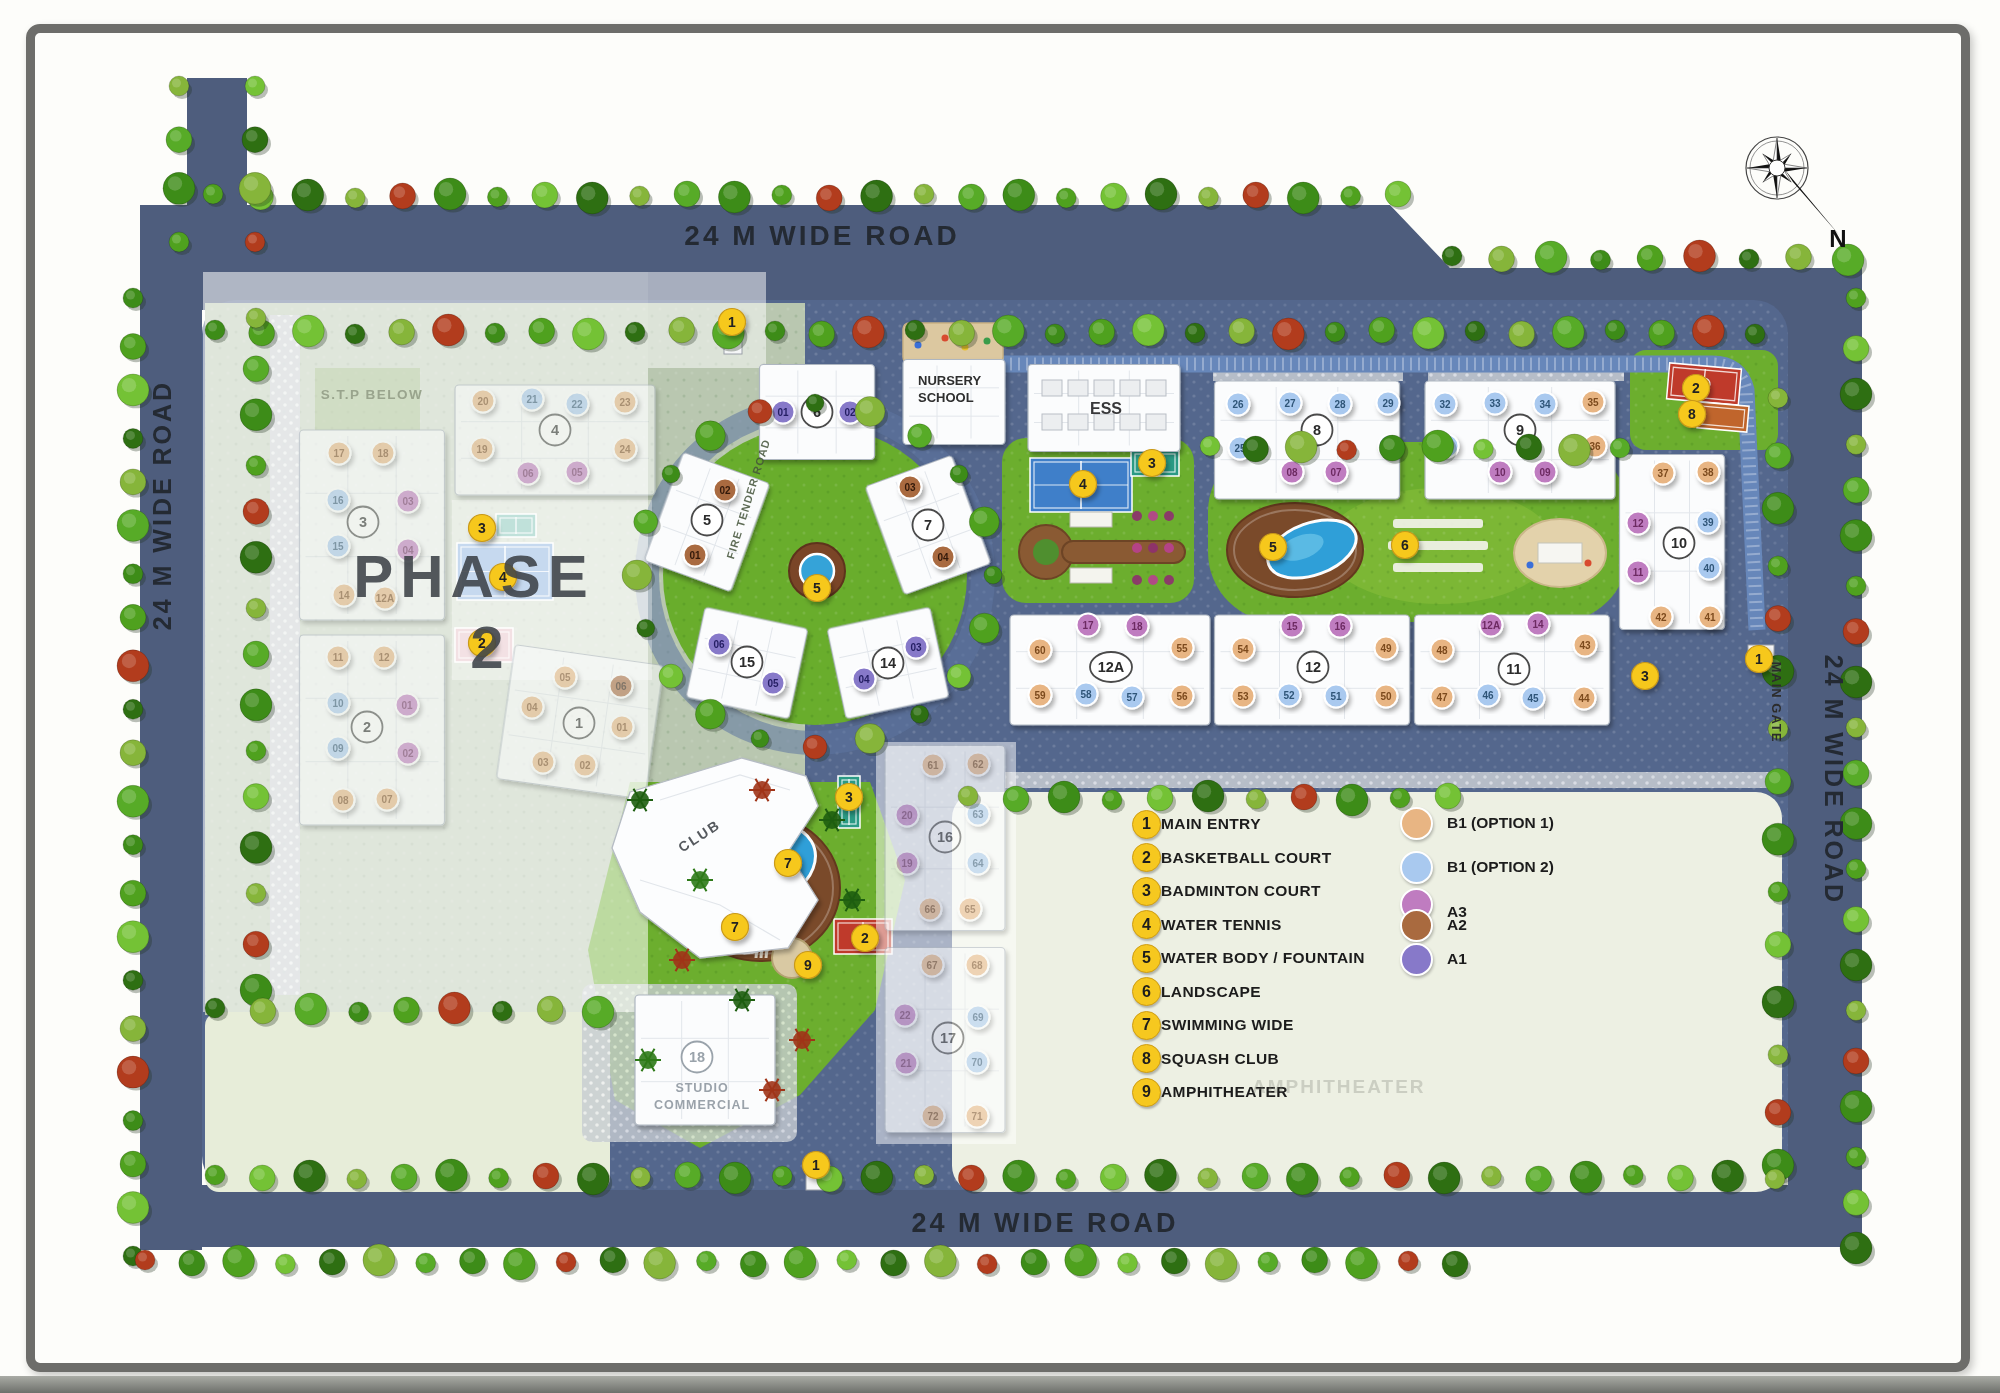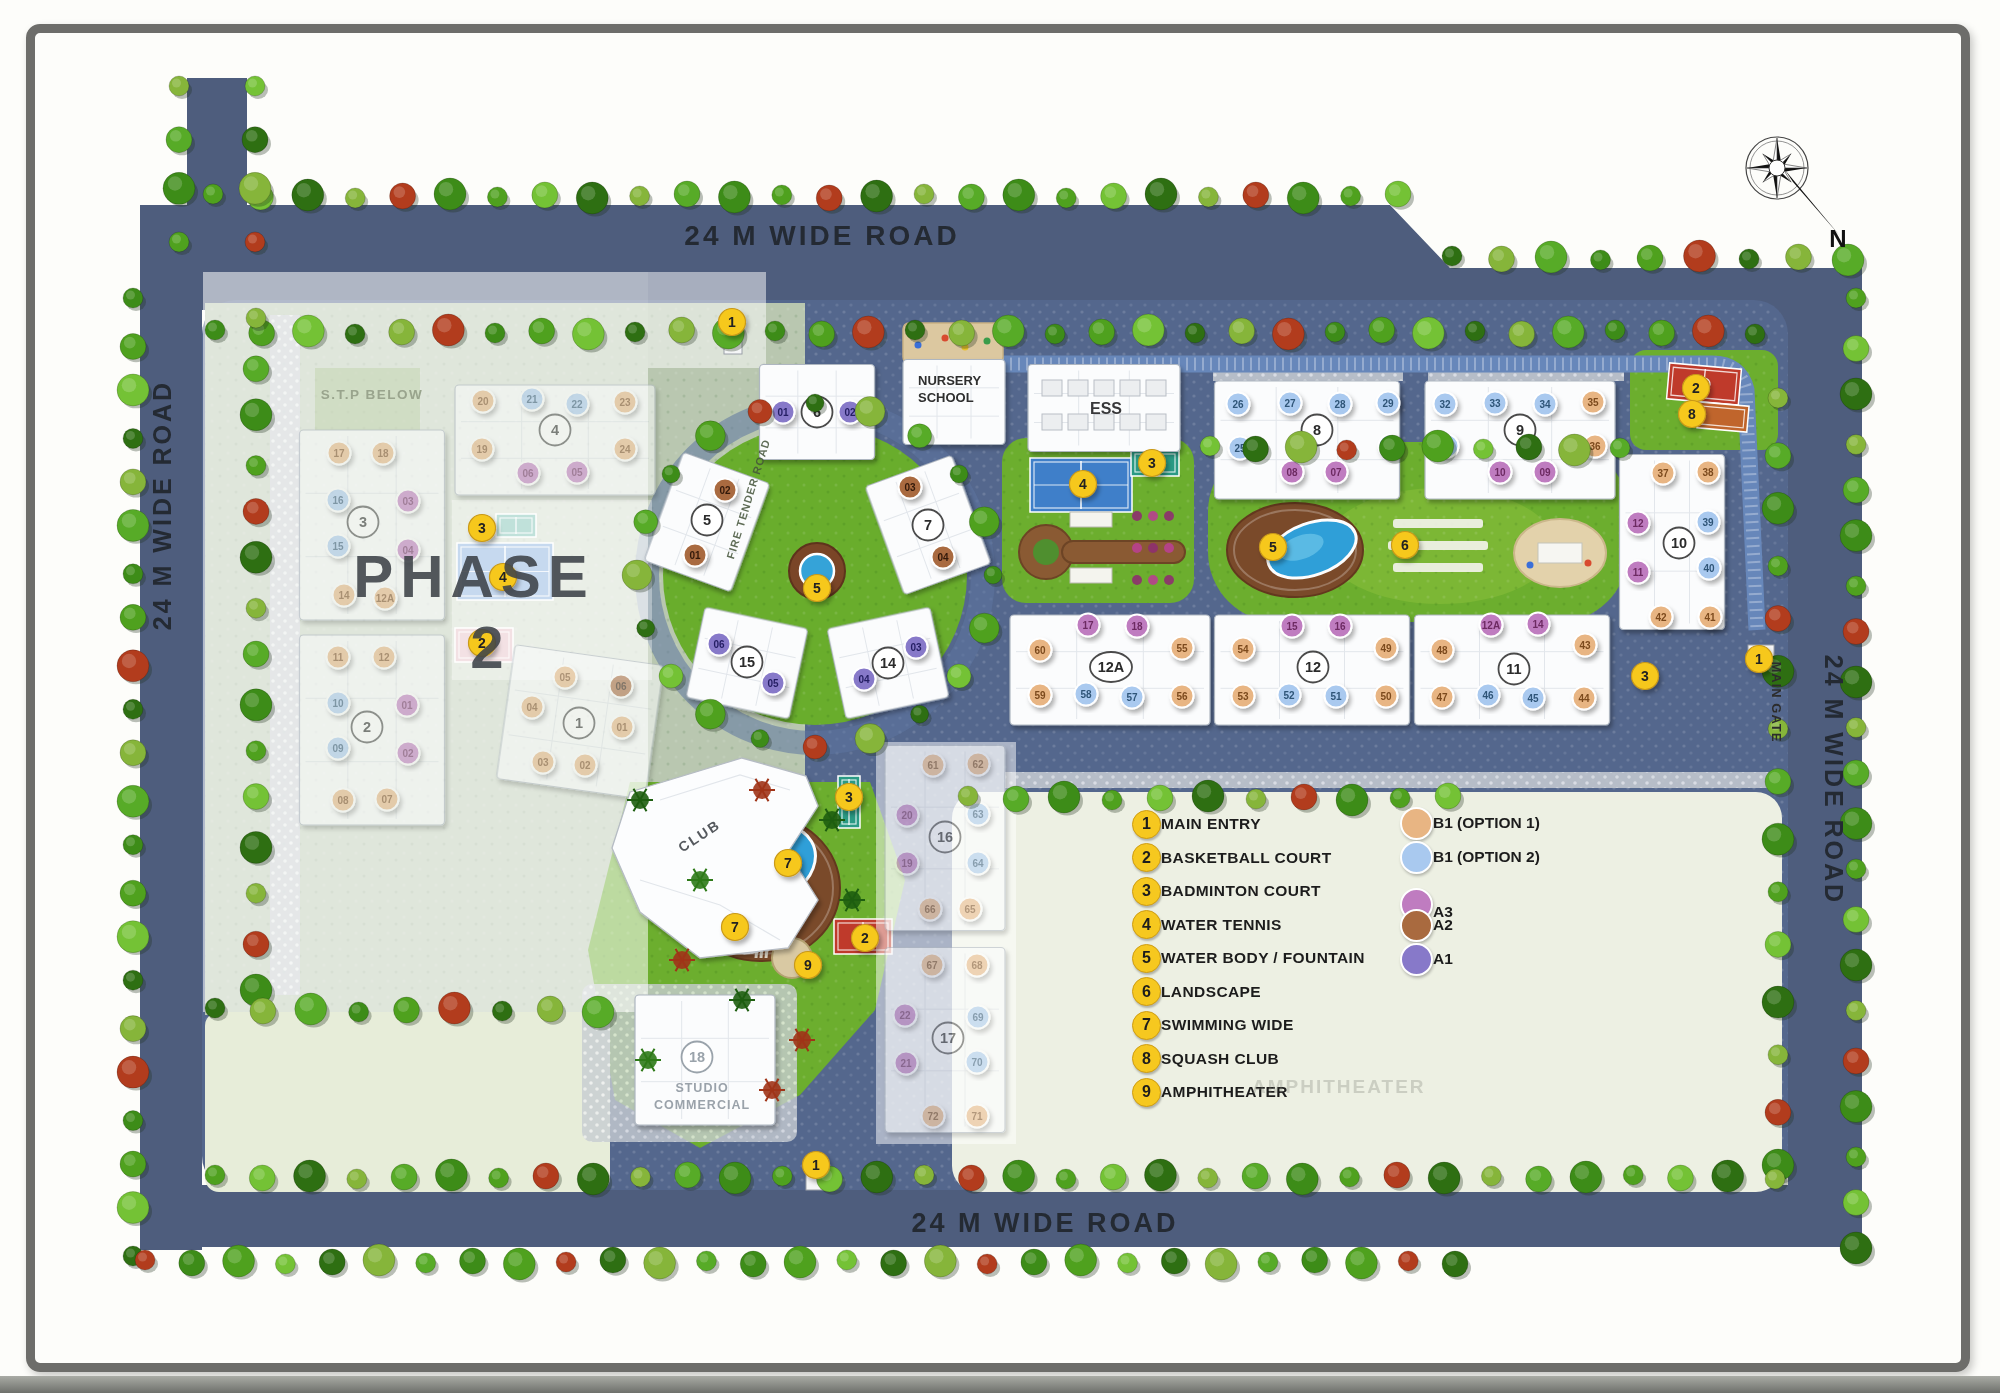--- a/index.html
+++ b/index.html
@@ -16,21 +16,21 @@
   #legend-types{position:absolute;left:1400px;top:809px;width:300px;}
   .lg-row{position:absolute;left:0;display:flex;align-items:center;height:28px;}
   .lg-num{width:27px;height:27px;border-radius:50%;background:#f6c81f;
           border:1px solid #cf9d13;box-shadow:1px 2px 2px rgba(0,0,0,.25);
           color:#1d1d1d;font-weight:bold;font-size:16px;display:flex;
           align-items:center;justify-content:center;flex:0 0 27px;}
   .lg-label{font-size:15.5px;font-weight:bold;color:#1c1c1c;
           letter-spacing:.4px;white-space:nowrap;}
   .lg-swatch{width:29px;height:29px;border-radius:50%;border:2px solid #fff;
           box-shadow:1px 2px 3px rgba(0,0,0,.25);flex:0 0 29px;}
-  .lg-type-label{font-size:15.5px;font-weight:bold;color:#1c1c1c;white-space:nowrap;}
+  .lg-type-label{margin-left:14px;font-size:15.5px;font-weight:bold;color:#1c1c1c;white-space:nowrap;}
   #watermark{position:absolute;left:1252px;top:1076px;font-size:19px;font-weight:bold;
           letter-spacing:2px;color:rgba(125,130,120,.30);}
   #disclaimer{position:absolute;left:958px;top:1296px;width:848px;text-align:center;
           font-size:14px;font-weight:bold;color:#141414;}
 </style>
 </head>
 <body>
 
 <div id="stage">
 
@@ -2472,21 +2472,21 @@
       <div class="lg-row" style="top: 268px;">
         <span class="lg-num">9</span>
         <span class="lg-label">AMPHITHEATER</span>
       </div>
     </div>
   <div id="legend-types">
       <div class="lg-row" style="top: 0px;">
         <span class="lg-swatch" style="background: rgb(232, 181, 131);"></span>
         <span class="lg-type-label">B1 (OPTION 1)</span>
       </div>
-      <div class="lg-row" style="top: 34px;">
+      <div class="lg-row" style="top: 44px;">
         <span class="lg-swatch" style="background: rgb(169, 201, 239);"></span>
         <span class="lg-type-label">B1 (OPTION 2)</span>
       </div>
       <div class="lg-row" style="top: 84px; align-items: flex-end;">
         <span class="lg-swatch" style="background: rgb(191, 124, 192);"></span>
         <span class="lg-type-label">A3</span>
       </div>
       <div class="lg-row" style="top: 102px;">
         <span class="lg-swatch" style="background: rgb(169, 106, 63);"></span>
         <span class="lg-type-label">A2</span>

